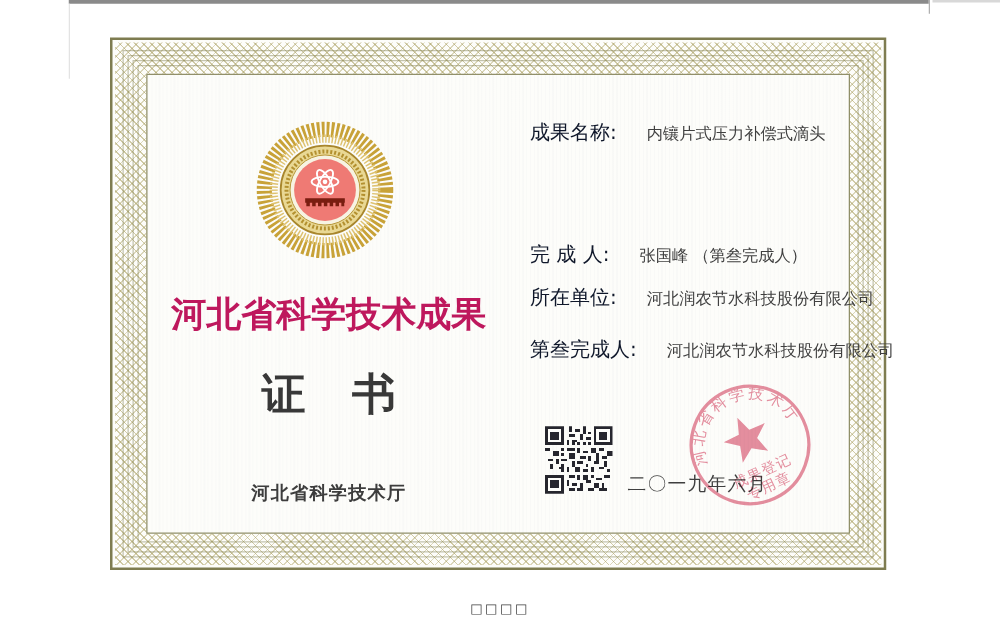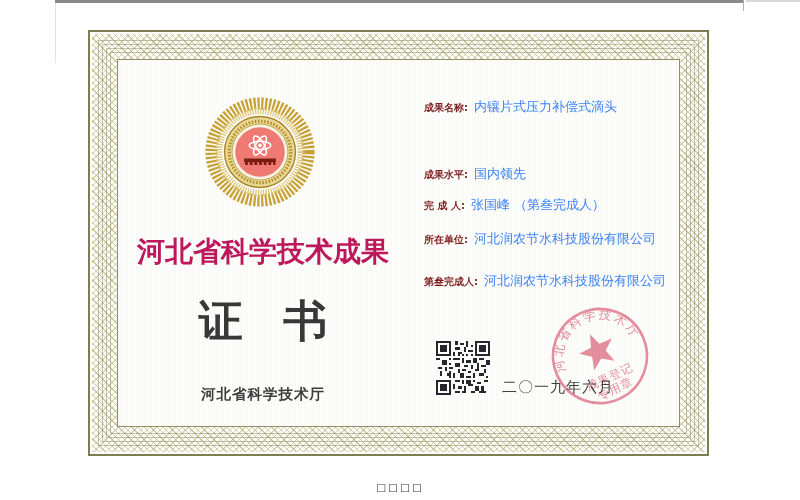--- a/index.html
+++ b/index.html
@@ -23,28 +23,28 @@
   .fline{position:absolute;border:1px solid rgba(126,124,80,.45);}
   .fl1{inset:8px;} .fl2{inset:12px;} .fl3{inset:16px;} .fl4{inset:20px;}
   .inner{position:absolute;inset:27px;background:#fdfdfa;border:1px solid rgba(126,124,80,.85);
     background-image:repeating-linear-gradient(90deg, rgba(190,195,205,.07) 0 1px, rgba(0,0,0,0) 1px 3px);}
 
   
   .medal{position:absolute;left:116px;top:66px;width:112px;height:112px;}
   .cert-title{position:absolute;left:10px;top:203px;width:330px;text-align:center;
     font-size:28px;font-weight:bold;color:#be185d;letter-spacing:0px;}
   .cert-subtitle{position:absolute;left:10px;top:262px;width:330px;text-align:center;
-    font-size:44px;font-weight:bold;color:#383838;word-spacing:25px;}
+    font-size:35px;font-weight:bold;color:#383838;word-spacing:25px;}
   .cert-issuer{position:absolute;left:10px;top:355px;width:330px;text-align:center;
     font-size:14.5px;font-weight:bold;color:#3d3d3d;letter-spacing:1px;}
 
   
   .field-row{position:absolute;left:336px;white-space:nowrap;line-height:1.25;}
-  .f-label{font-family:"DejaVu Sans", sans-serif;font-weight:bold;font-size:10px;color:#7f1d1d;}
-  .f-value{font-family:"DejaVu Serif", serif;font-size:13px;color:#3b82f6;margin-left:6px;}
+  .f-label{font-family:"DejaVu Sans", sans-serif;font-weight:normal;font-size:16px;color:#0f172a;}
+  .f-value{font-family:"DejaVu Serif", serif;font-size:13px;color:#404040;margin-left:24px;}
   .fr1{top:66px;} .fr2{top:133px;} .fr3{top:164px;} .fr4{top:198px;text-align:center;} .fr5{top:240px;} .fr6{top:282px;}
   .fr6 .f-label{letter-spacing:2.5px;}
   .fr6 .f-value{font-size:13.5px;letter-spacing:0.5px;}
 
   .qr{position:absolute;left:348px;top:311px;width:54px;height:54px;}
   .cert-date{position:absolute;left:370px;top:348px;width:200px;text-align:center;
     font-size:15px;color:#3f3f3f;letter-spacing:1px;z-index:2;}
 
   .seal{position:absolute;left:427px;top:241px;width:170px;height:170px;
     transform:rotate(-25deg);opacity:.85;mix-blend-mode:multiply;z-index:3;}
@@ -91,23 +91,20 @@
       </svg>
     </div>
 
     <div class="cert-title">河北省科学技术成果</div>
     <div class="cert-subtitle">证 书</div>
     <div class="cert-issuer">河北省科学技术厅</div>
 
     <div class="field-row fr1">
       <span class="f-label">成果名称:</span><span class="f-value">内镶片式压力补偿式滴头</span>
     </div>
-    <div class="field-row fr2">
-      <span class="f-label">成果水平:</span><span class="f-value">国内领先</span>
-    </div>
     <div class="field-row fr3">
       <span class="f-label">完 成 人:</span><span class="f-value">张国峰 （第叁完成人）</span>
     </div>
     <div class="field-row fr4">
       <span class="f-label">所在单位:</span><span class="f-value">河北润农节水科技股份有限公司</span>
     </div>
     <div class="field-row fr5">
       <span class="f-label">第叁完成人:</span><span class="f-value">河北润农节水科技股份有限公司</span>
     </div>
 

